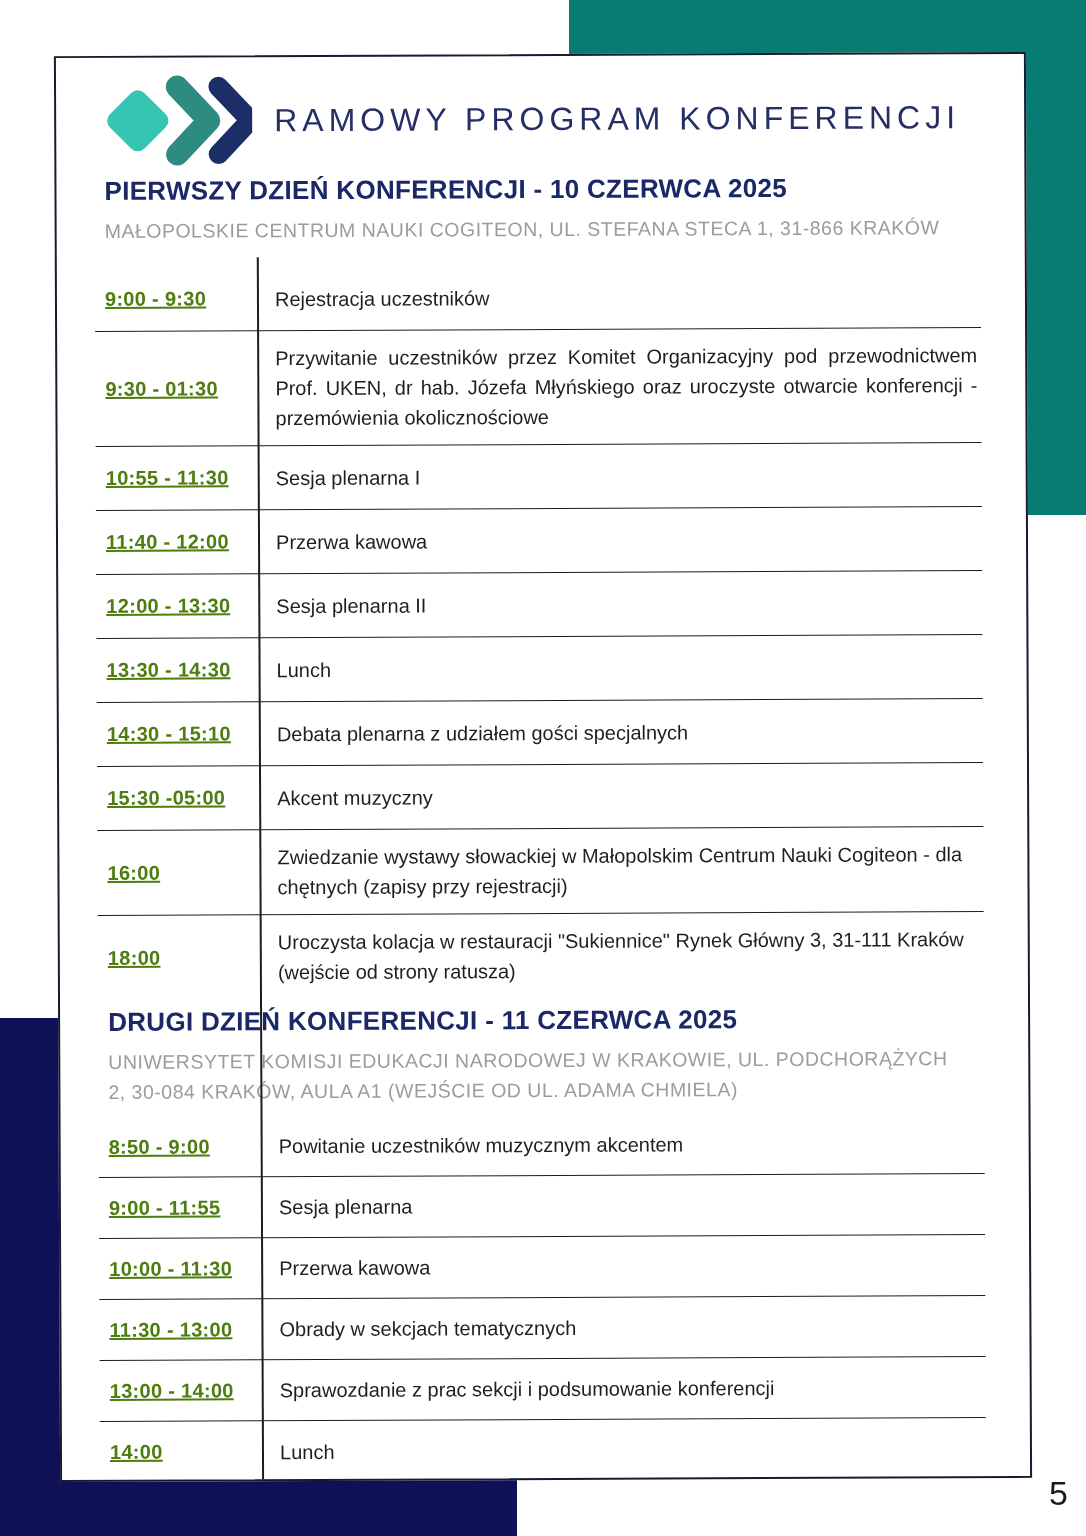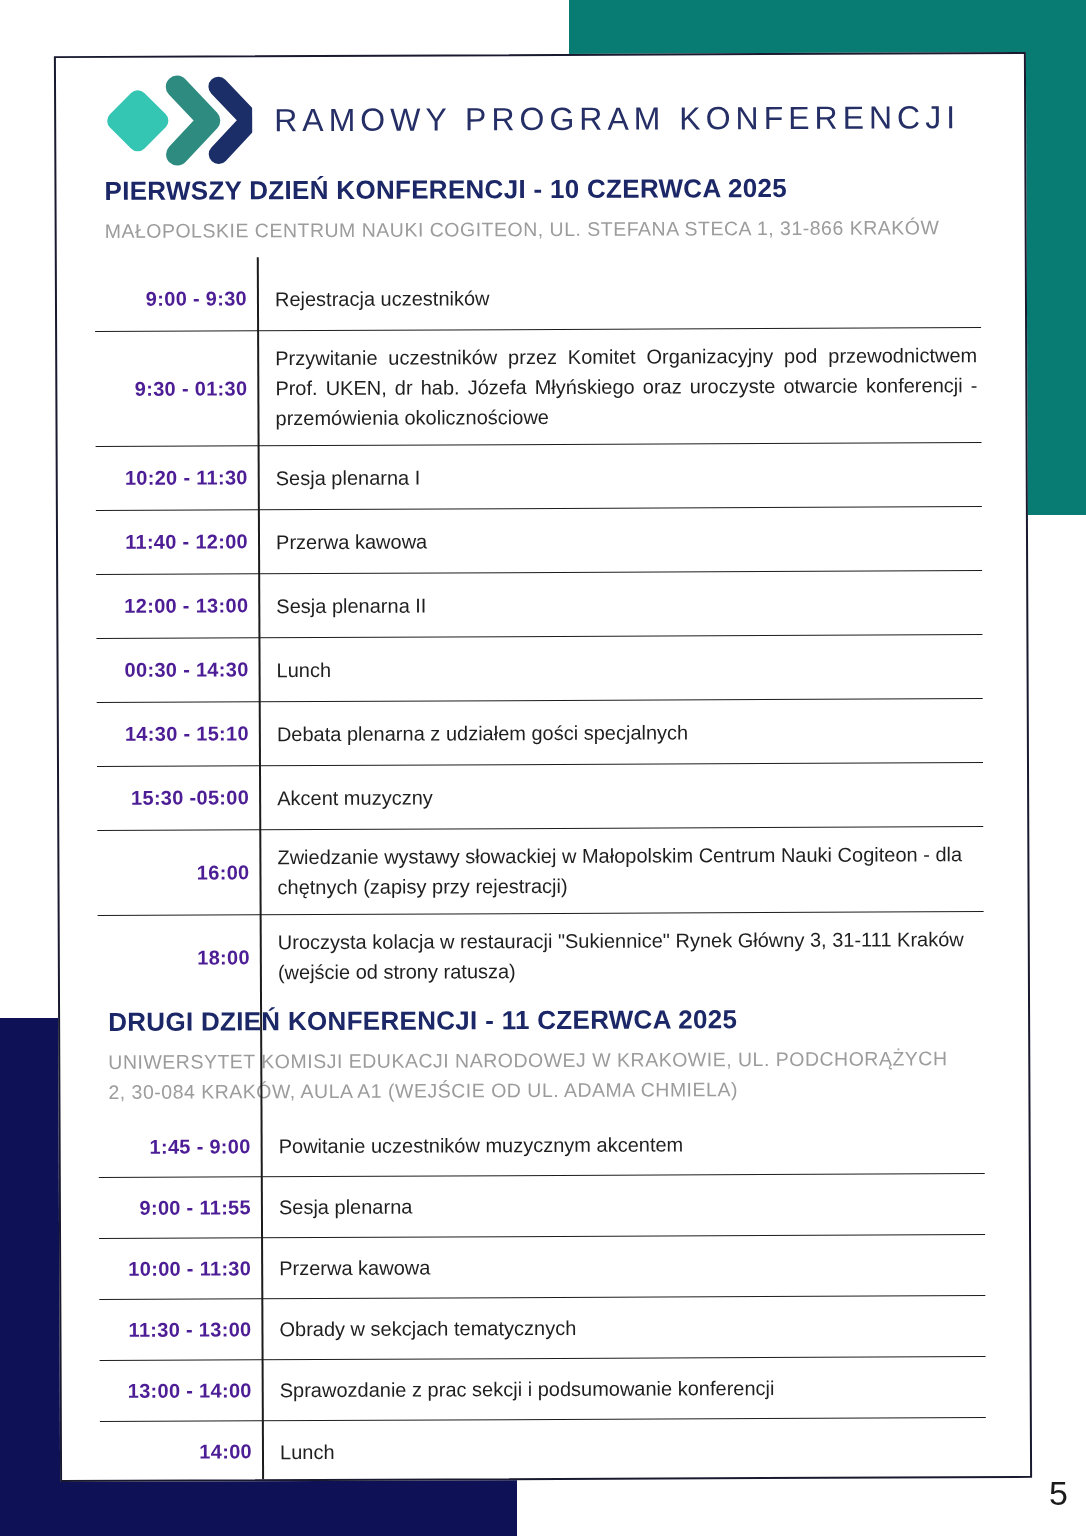--- a/index.html
+++ b/index.html
@@ -63,24 +63,25 @@
     display:grid;grid-template-columns:162px 1fr;
     align-items:center;
     box-sizing:border-box;
     border-bottom:1.5px solid #1c1c1c;
     padding:12px 0;
   }
   .sched-table.t1 .row{min-height:64px;}
   .sched-table.t2 .row{min-height:61px;}
   .sched-table .row:last-child{border-bottom:none;}
   .row .time{
-    text-align:right;
-    font-size:20px;font-weight:700;color:#4c1d95;
+    text-align:left;
+    font-size:20px;font-weight:700;color:#4d7c0f;
     padding:0 10px;letter-spacing:0.3px;
     white-space:nowrap;
+    text-decoration:underline;
   }
   .row .desc{
     padding-left:18px;padding-right:4px;
     font-size:20px;line-height:30px;color:var(--body-text,#1f1f1f);
   }
   .row .desc.justify{text-align:justify;}
   .page-number{
     position:absolute;right:18px;top:1474px;
     font-size:34px;color:#1a1a1a;z-index:2;
   }
@@ -109,33 +110,33 @@
     <div class="sched-table t1">
         <div class="row">
           <div class="time">9:00 - 9:30</div>
           <div class="desc">Rejestracja uczestników</div>
         </div>
         <div class="row">
           <div class="time">9:30 - 01:30</div>
           <div class="desc justify">Przywitanie uczestników przez Komitet Organizacyjny pod przewodnictwem Prof. UKEN, dr hab. Józefa Młyńskiego oraz uroczyste otwarcie konferencji - przemówienia okolicznościowe</div>
         </div>
         <div class="row">
-          <div class="time">10:20 - 11:30</div>
+          <div class="time">10:55 - 11:30</div>
           <div class="desc">Sesja plenarna I</div>
         </div>
         <div class="row">
           <div class="time">11:40 - 12:00</div>
           <div class="desc">Przerwa kawowa</div>
         </div>
         <div class="row">
-          <div class="time">12:00 - 13:00</div>
+          <div class="time">12:00 - 13:30</div>
           <div class="desc">Sesja plenarna II</div>
         </div>
         <div class="row">
-          <div class="time">00:30 - 14:30</div>
+          <div class="time">13:30 - 14:30</div>
           <div class="desc">Lunch</div>
         </div>
         <div class="row">
           <div class="time">14:30 - 15:10</div>
           <div class="desc">Debata plenarna z udziałem gości specjalnych</div>
         </div>
         <div class="row">
           <div class="time">15:30 -05:00</div>
           <div class="desc">Akcent muzyczny</div>
         </div>
@@ -147,21 +148,21 @@
           <div class="time">18:00</div>
           <div class="desc">Uroczysta kolacja  w restauracji "Sukiennice" Rynek Główny 3, 31-111 Kraków (wejście od strony ratusza)</div>
         </div>
       </div>
 
     <div class="section-heading">DRUGI DZIEŃ KONFERENCJI - 11 CZERWCA 2025</div>
     <div class="section-venue">UNIWERSYTET KOMISJI EDUKACJI NARODOWEJ W KRAKOWIE, UL. PODCHORĄŻYCH 2, 30-084 KRAKÓW, AULA A1 (WEJŚCIE OD UL. ADAMA CHMIELA)</div>
 
     <div class="sched-table t2">
         <div class="row">
-          <div class="time">1:45 - 9:00</div>
+          <div class="time">8:50 - 9:00</div>
           <div class="desc">Powitanie uczestników muzycznym akcentem</div>
         </div>
         <div class="row">
           <div class="time">9:00 - 11:55</div>
           <div class="desc">Sesja plenarna</div>
         </div>
         <div class="row">
           <div class="time">10:00 - 11:30</div>
           <div class="desc">Przerwa kawowa</div>
         </div>

